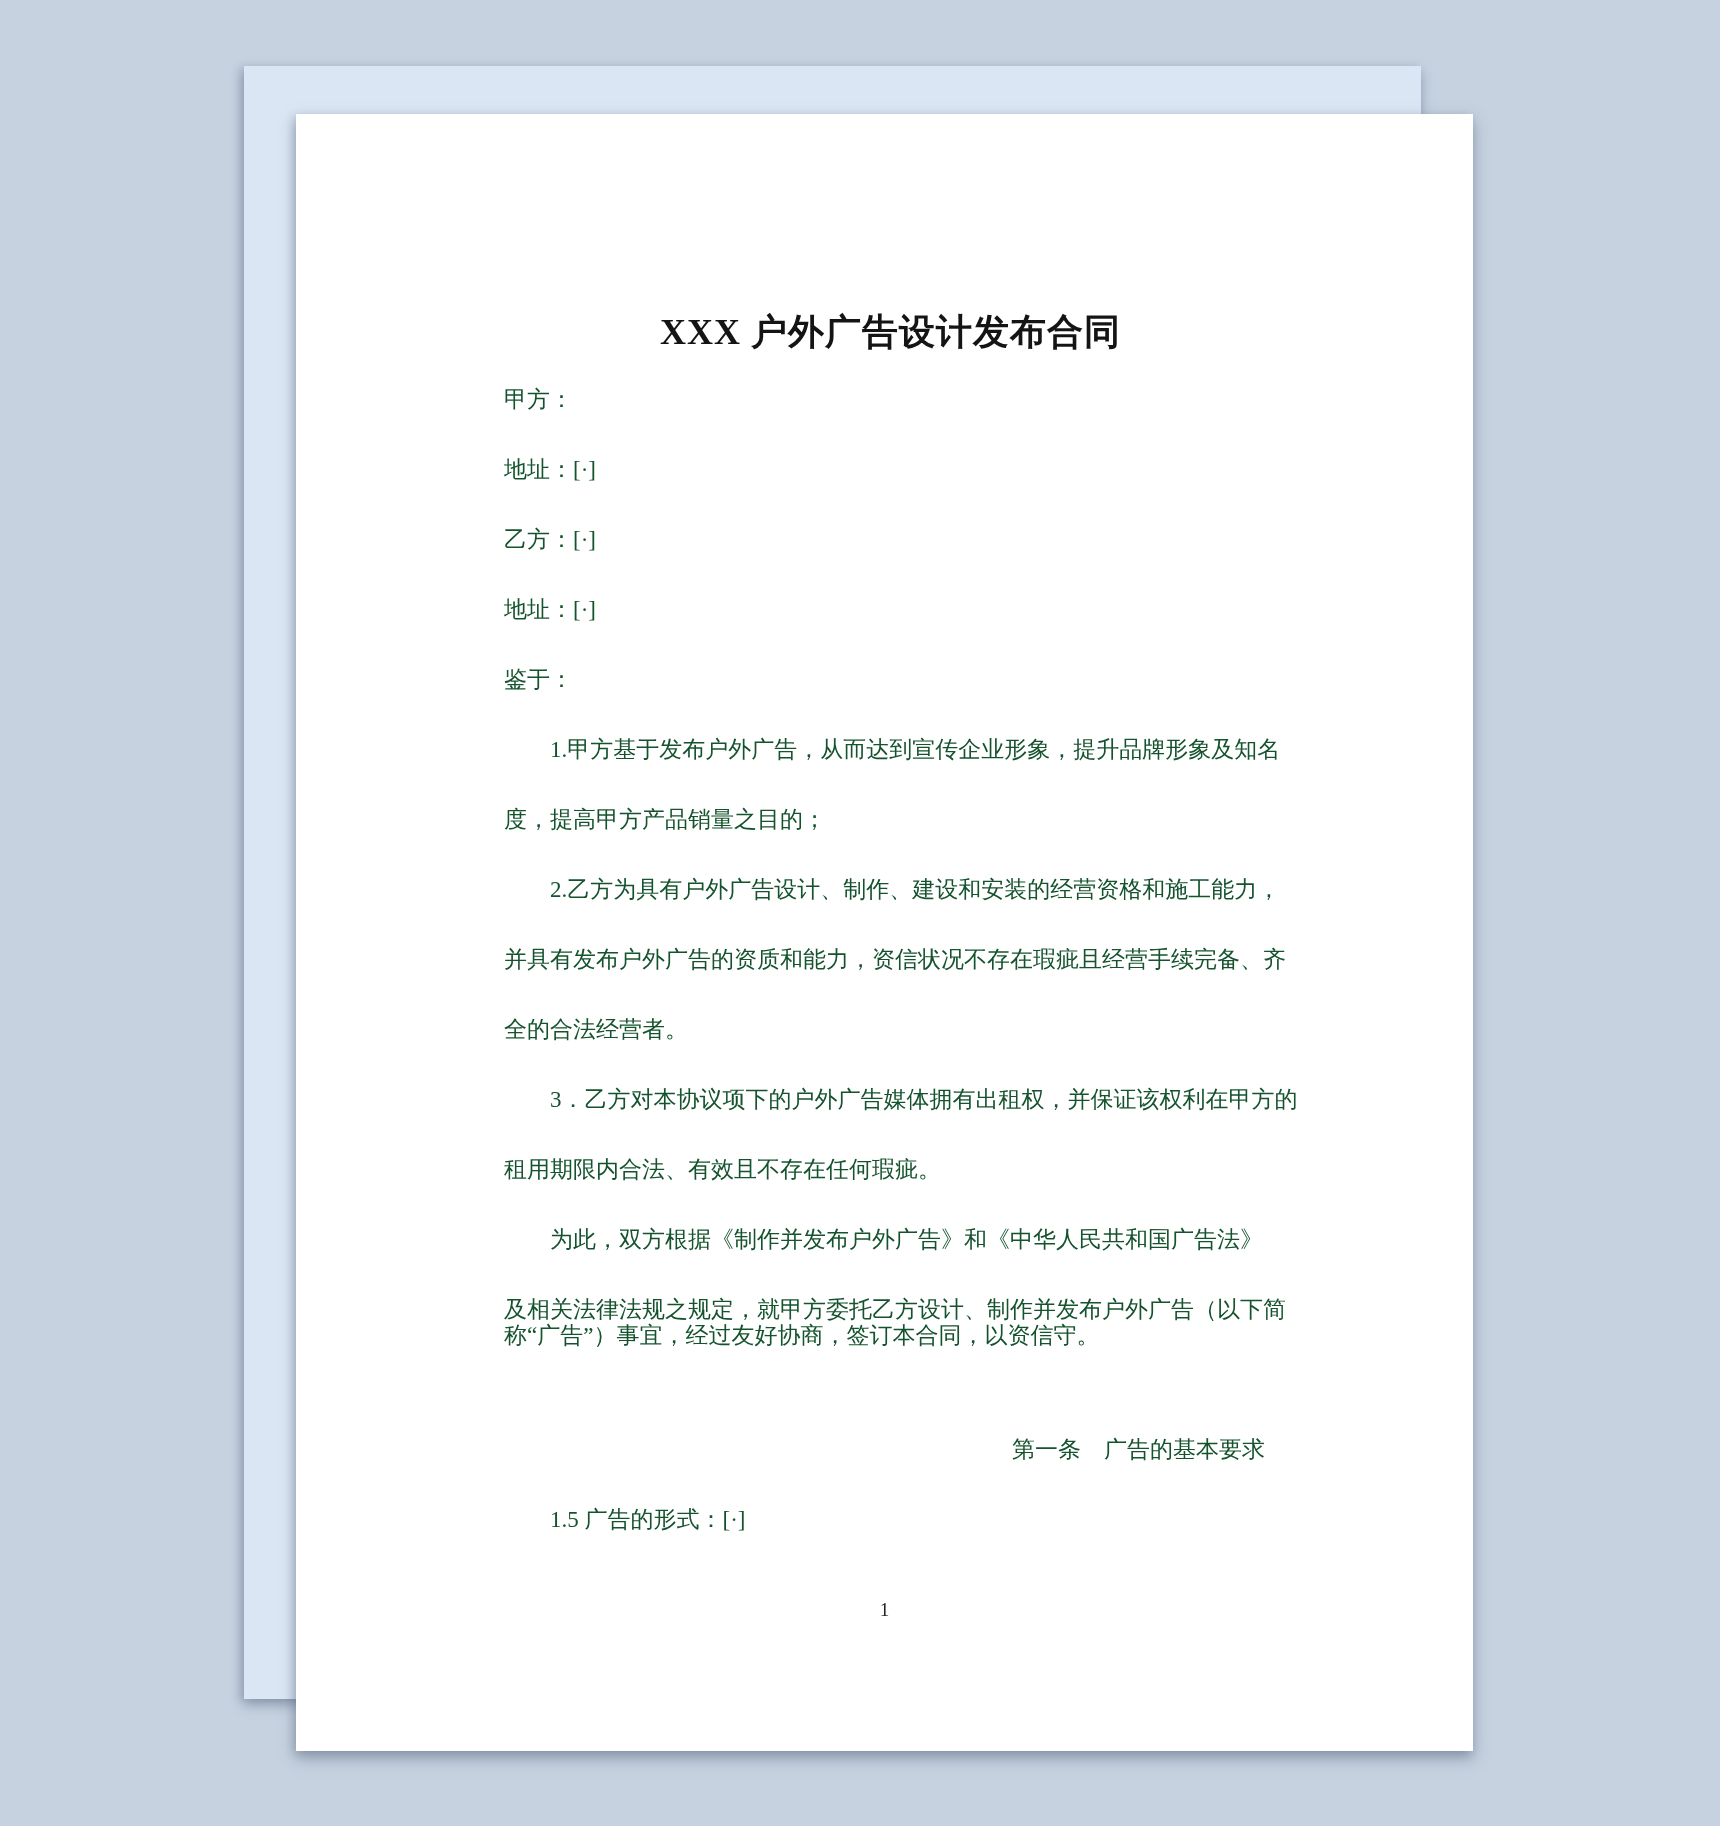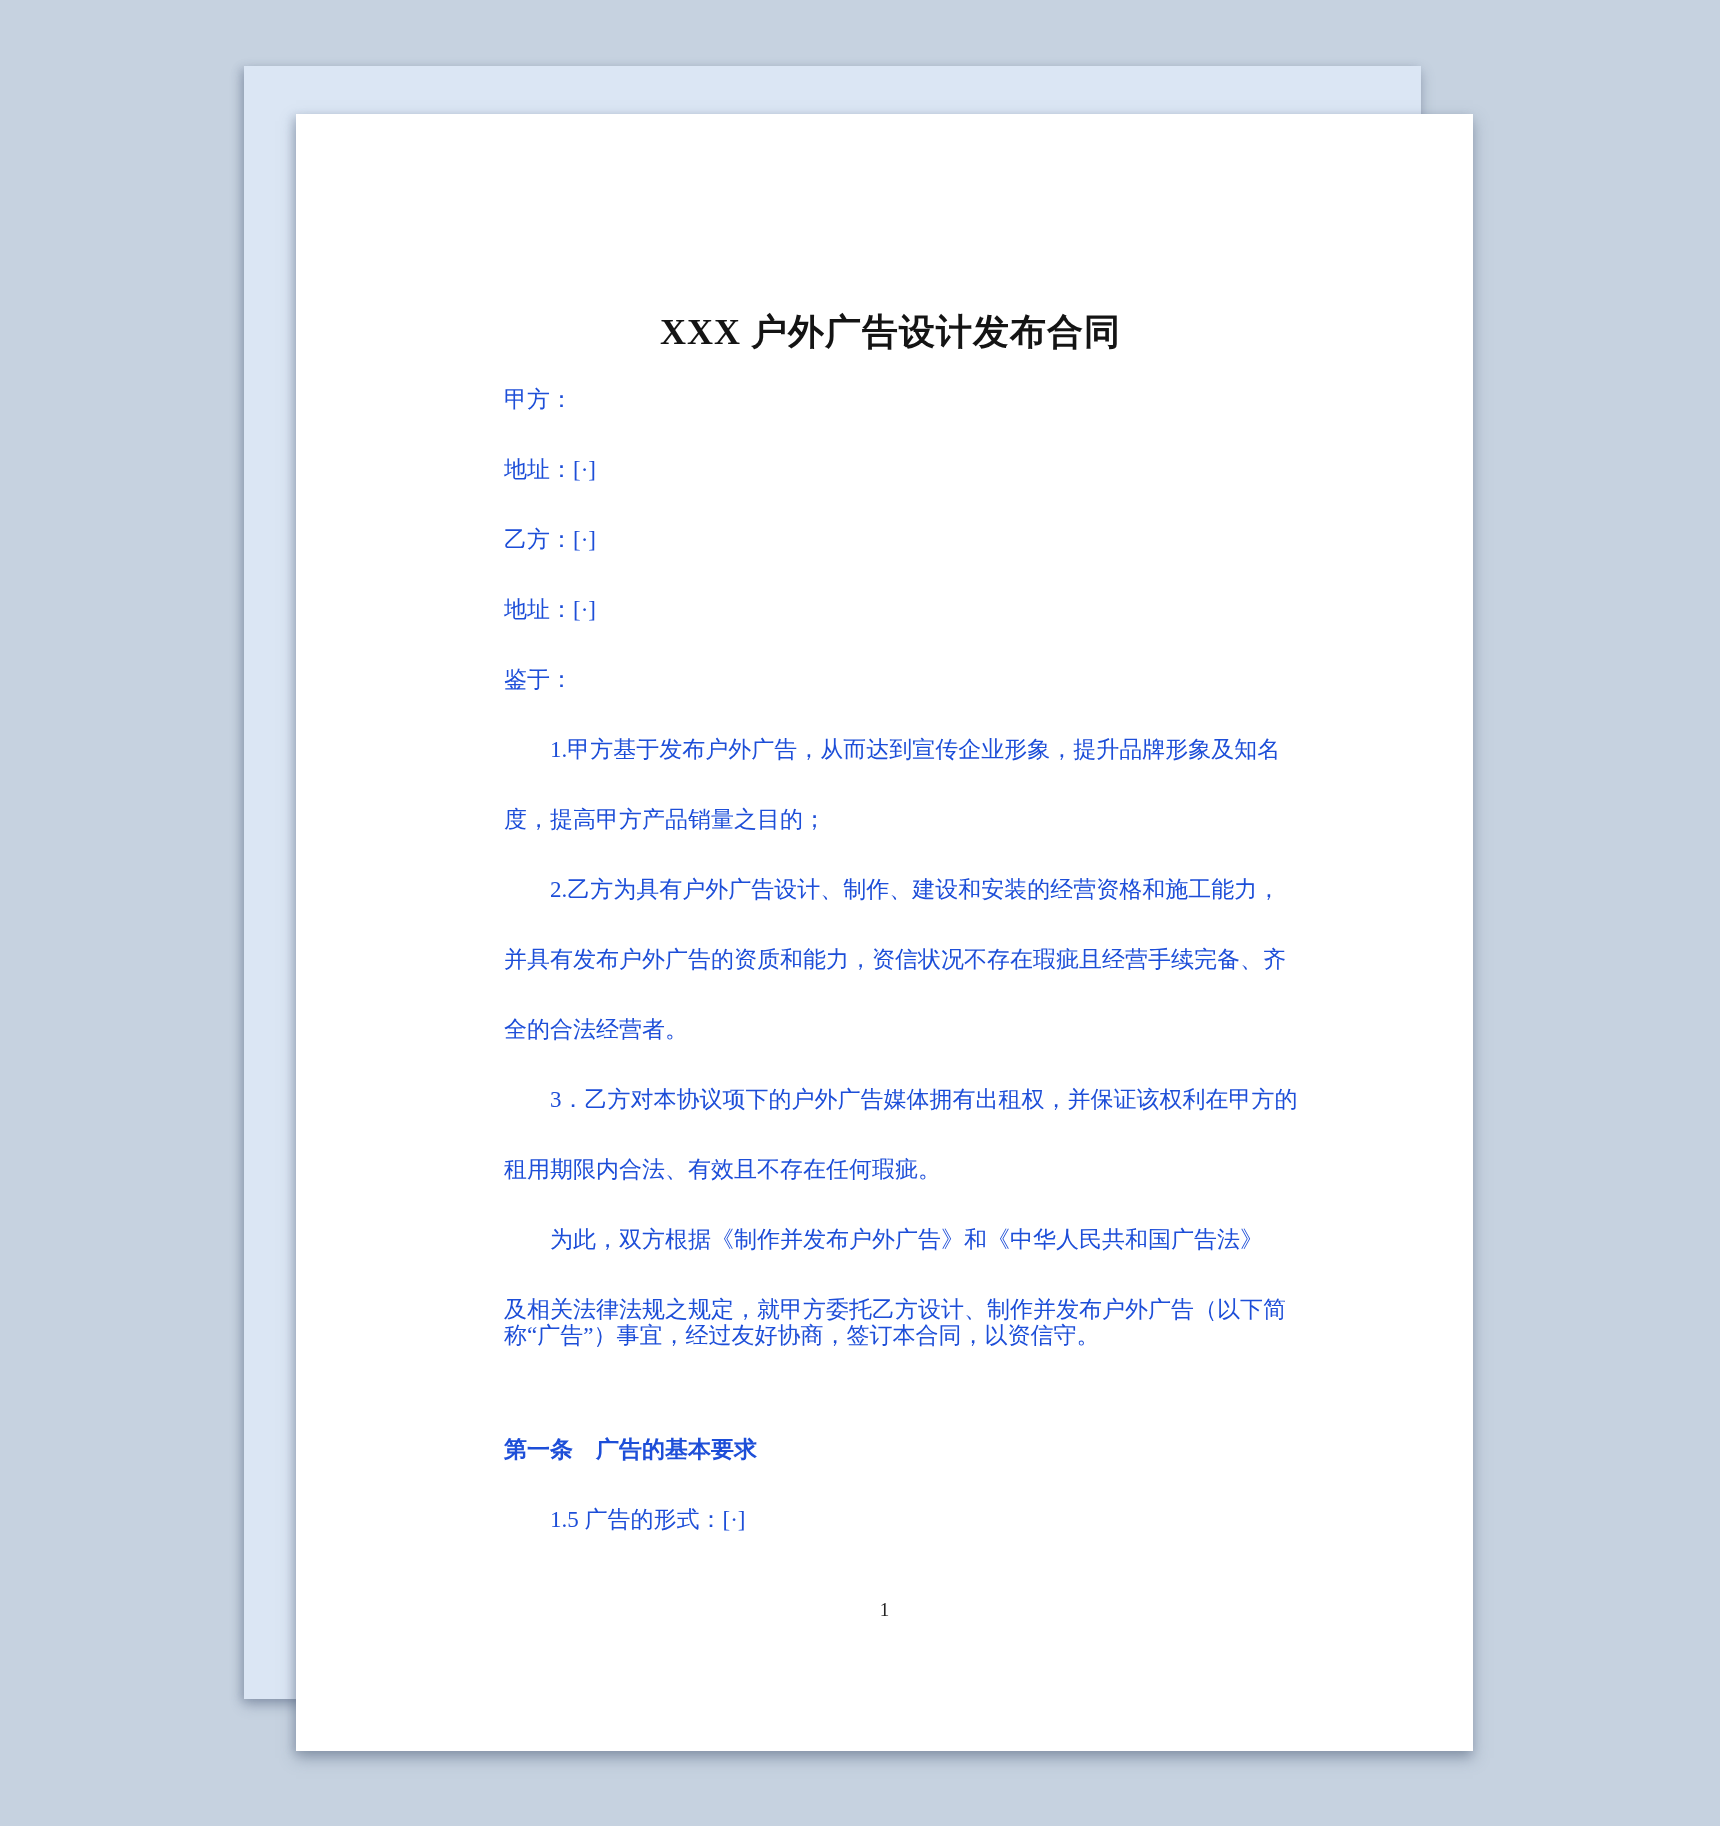--- a/index.html
+++ b/index.html
@@ -44,25 +44,25 @@
     white-space: nowrap;
     padding-left: 12px;
   }
   .line {
     position: absolute;
     left: 208px;
     width: 761px;
     height: 34px;
     line-height: 34px;
     font-size: 23px;
-    color: #1d4ed8;
+    color: #14532d;
     white-space: nowrap;
   }
   .line.indent { text-indent: 2em; }
-  .line.heading { font-weight: 700; }
+  .line.heading { font-weight: 400; text-align: right; }
   .page-number {
     position: absolute;
     top: 1482px;
     left: 0;
     right: 0;
     height: 28px;
     line-height: 28px;
     text-align: center;
     font-size: 19px;
     color: #222;

